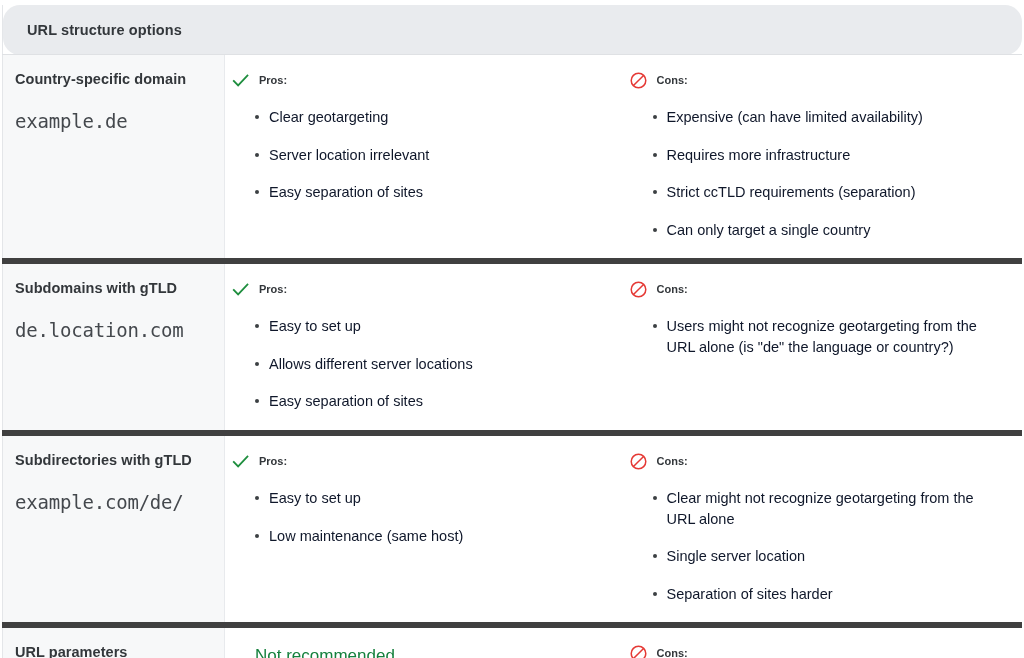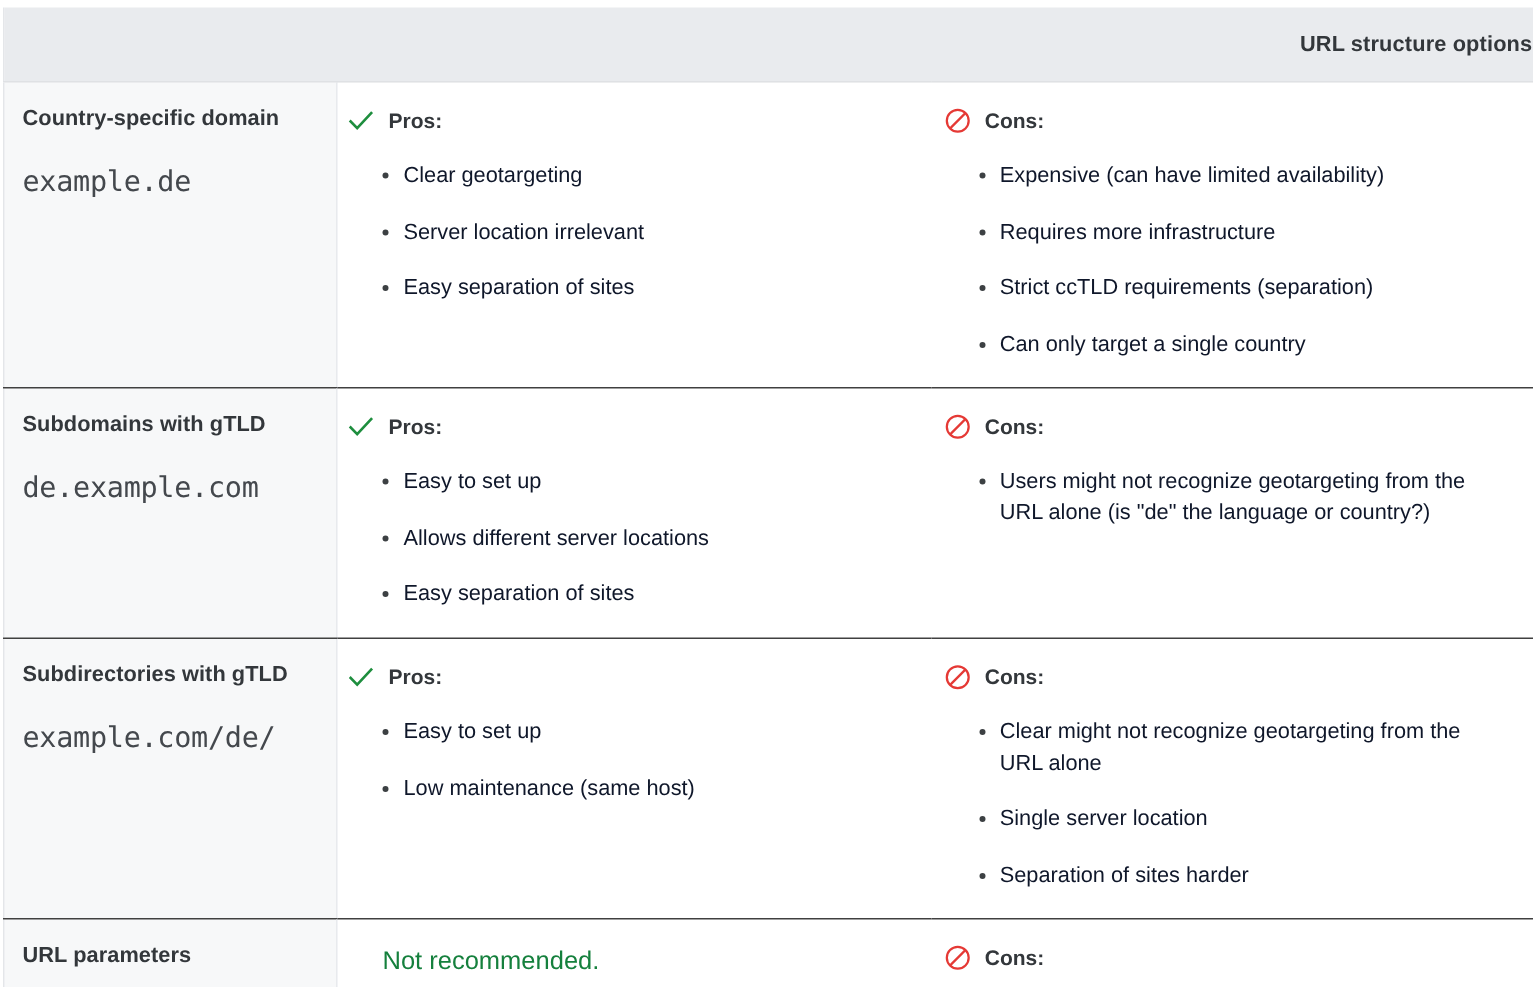--- a/index.html
+++ b/index.html
@@ -31,33 +31,34 @@
     border-left: 1px solid #e4e6e9;
   }
 
   .tbl col.c1 { width: 222px; }
   .tbl col.c2 { width: 396px; }
   .tbl col.c3 { width: 401px; }
 
   
   thead th {
     background: #e9ebee;
-    text-align: right;
+    text-align: left;
     font-size: 14.5px;
     font-weight: bold;
     color: #33373b;
-    padding: 17px 0 16px 12px;
+    padding: 17px 0 16px 24px;
     border-bottom: 1px solid #dfe1e4;
     letter-spacing: 0.1px;
+    border-radius: 17px;
   }
 
   
   tbody td {
     vertical-align: top;
-    border-bottom: 1px solid #404040;
+    border-bottom: 6px solid #404040;
     padding: 0;
     background: #ffffff;
   }
   tbody tr:last-child td { border-bottom: 1px solid #e8eaed; }
 
   td.opt-cell {
     background: #f7f8f9;
     border-right: 1px solid #e8eaed;
     padding: 14px 12px 18px 12px;
   }
@@ -84,21 +85,21 @@
   td.cons-cell { padding-left: 8px; }
 
   .lbl-row {
     display: flex;
     align-items: center;
     gap: 9px;
     height: 20px;
     margin-bottom: 3px;
   }
   .lbl-text {
-    font-size: 14px;
+    font-size: 11px;
     font-weight: bold;
     color: #33373b;
   }
 
   .icon-check { width: 19px; height: 19px; display: block; flex: 0 0 19px; }
   .icon-ban   { width: 19px; height: 19px; display: block; flex: 0 0 19px; }
 
   ul.items {
     list-style: none;
     margin: 0;
@@ -179,21 +180,21 @@
               <li>Requires more infrastructure</li>
               <li>Strict ccTLD requirements (separation)</li>
               <li>Can only target a single country</li>
             </ul>
     </td>
   </tr>
 
   <tr>
     <td class="opt-cell">
       <div class="opt-title">Subdomains with gTLD</div>
-      <div class="opt-url">de.example.com</div>
+      <div class="opt-url">de.location.com</div>
     </td>
     <td class="list-cell pros-cell">
       <div class="lbl-row pros-label-row">
         <svg class="icon-check" viewBox="0 0 24 24" aria-hidden="true">
           <path d="M3.5 12.6 L9 18.2 L20.8 5.6" fill="none" stroke="#1e8e3e" stroke-width="2.2" stroke-linecap="square" stroke-linejoin="miter"></path>
         </svg>
         <span class="lbl-text">Pros:</span>
       </div>
 
       <ul class="items">

